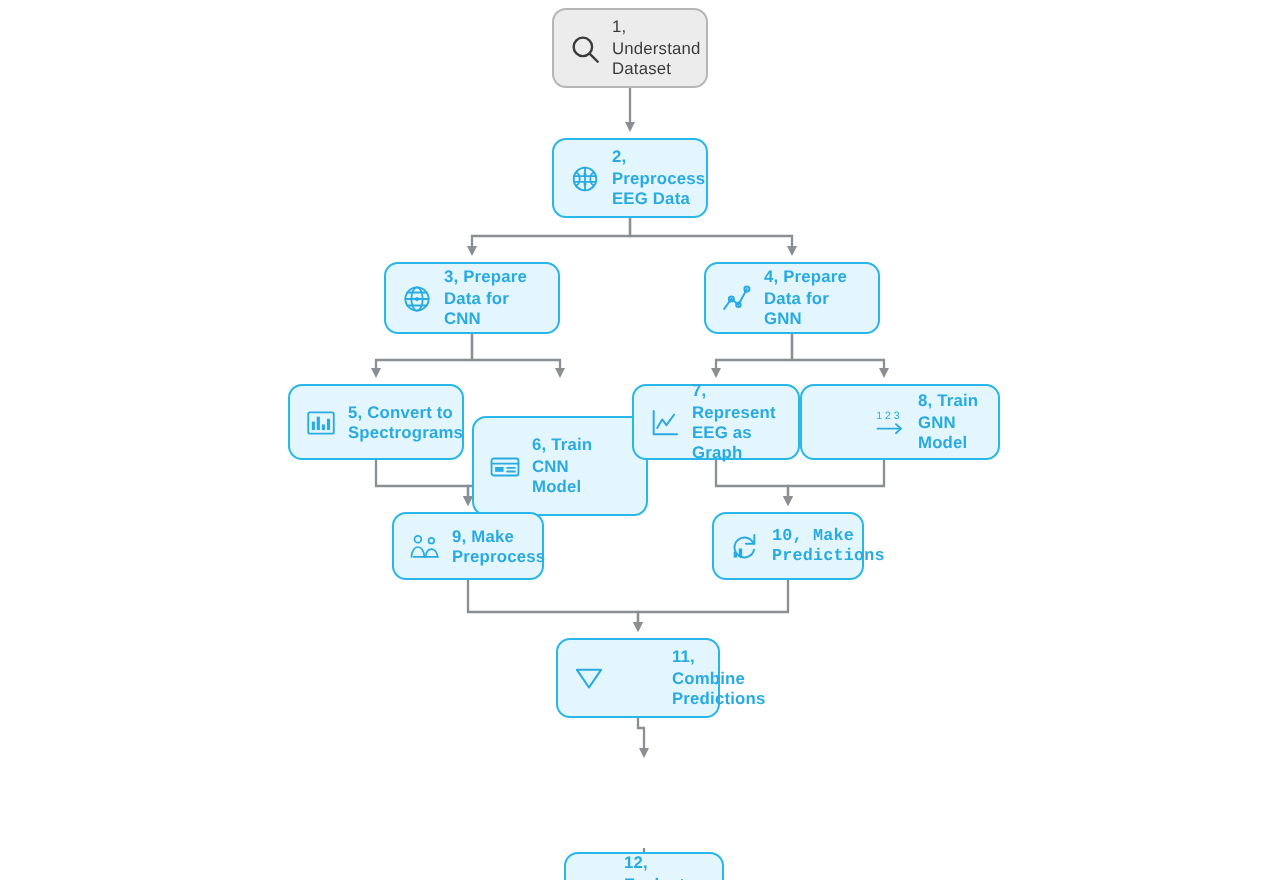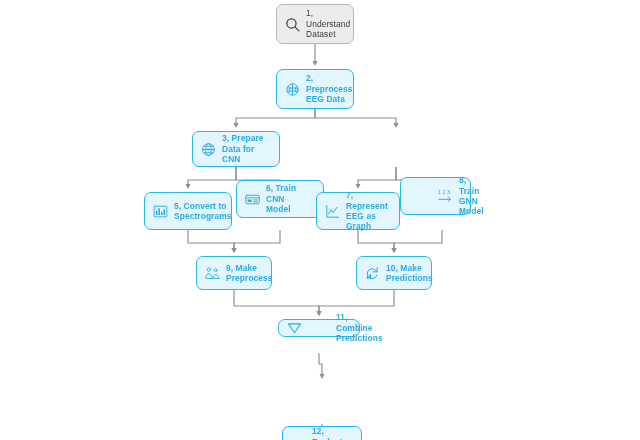--- a/index.html
+++ b/index.html
@@ -141,36 +141,48 @@
         <circle cx="12" cy="12" r="8.2"></circle>
         <ellipse cx="12" cy="12" rx="4" ry="8.2"></ellipse>
         <path d="M3.8 12 H20.2 M5.2 7.4 H18.8 M5.2 16.6 H18.8"></path>
         <circle cx="12" cy="12" r="1.5" fill="#29abe2" stroke="none"></circle>
       </svg>
     </span>
     <span class="label">3, Prepare
 Data for CNN</span>
   </div>
 
+  <div class="node" style="left:352px; top:131px; width:88px; height:36px;">
+    <span class="icon">
+      <svg viewBox="0 0 24 24" width="17" height="17" fill="none" stroke="#29abe2" stroke-width="1.4" stroke-linecap="round">
+        <path d="M3 19 L8 12 L13 16 L19 5"></path>
+        <circle cx="8" cy="12" r="1.8"></circle>
+        <circle cx="13" cy="16" r="1.6"></circle>
+        <circle cx="19" cy="5" r="1.8"></circle>
+      </svg>
+    </span>
+    <span class="label">4, Prepare
+Data for GNN</span>
+  </div>
 
   <div class="node" style="left:144px; top:192px; width:88px; height:38px;">
     <span class="icon">
       <svg viewBox="0 0 24 24" width="17" height="17" fill="none" stroke="#29abe2" stroke-width="1.3" stroke-linecap="round">
         <rect x="3" y="4.5" width="18" height="15" rx="1.2"></rect>
         <rect x="5.5" y="11" width="2.2" height="6" fill="#29abe2" stroke="none"></rect>
         <rect x="9" y="7.5" width="2.2" height="9.5" fill="#29abe2" stroke="none"></rect>
         <rect x="12.6" y="13" width="2.2" height="4" fill="#29abe2" stroke="none"></rect>
         <rect x="16.2" y="9" width="2.2" height="8" fill="#29abe2" stroke="none"></rect>
       </svg>
     </span>
     <span class="label">5, Convert to
 Spectrograms</span>
   </div>
 
-  <div class="node" style="left:236px; top:180px; width:88px; height:38px;">
+  <div class="node" style="left:236px; top:208px; width:88px; height:50px;">
     <span class="icon">
       <svg viewBox="0 0 24 24" width="17" height="17" fill="none" stroke="#29abe2" stroke-width="1.3" stroke-linecap="round">
         <rect x="2.5" y="6" width="19" height="12" rx="1.6"></rect>
         <line x1="2.5" y1="9.6" x2="21.5" y2="9.6"></line>
         <rect x="5" y="12" width="6" height="3.4" fill="#29abe2" stroke="none"></rect>
         <line x1="13.5" y1="12.6" x2="19" y2="12.6"></line>
         <line x1="13.5" y1="15.2" x2="19" y2="15.2"></line>
       </svg>
     </span>
     <span class="label">6, Train CNN
@@ -182,21 +194,21 @@
       <svg viewBox="0 0 24 24" width="17" height="17" fill="none" stroke="#29abe2" stroke-width="1.4" stroke-linecap="round" stroke-linejoin="round">
         <path d="M4 3.5 V20 H20.5"></path>
         <path d="M6.5 15.5 L10 9.5 L13 13.5 L18.5 6"></path>
       </svg>
     </span>
     <span class="label">7, Represent
 EEG as
 Graph</span>
   </div>
 
-  <div class="node" style="left:400px; top:177px; width:71px; height:38px;padding-left:36px;">
+  <div class="node" style="left:400px; top:192px; width:100px; height:38px;padding-left:36px;">
     <span class="icon">
       <svg viewBox="0 0 24 24" width="17" height="17" fill="none" stroke="#29abe2" stroke-width="1.3" stroke-linecap="round" stroke-linejoin="round">
         <text x="1.5" y="9" font-family="Liberation Sans, sans-serif" font-size="7.5" fill="#29abe2" stroke="none">1 2 3</text>
         <path d="M2.5 16 H19"></path>
         <path d="M15.5 12.8 L19 16 L15.5 19.2"></path>
       </svg>
     </span>
     <span class="label">8, Train GNN
 Model</span>
   </div>
@@ -208,34 +220,34 @@
         <circle cx="16.5" cy="7.5" r="2"></circle>
         <path d="M2.5 19 C2.5 14.5, 5 12, 7 12 C9 12, 11.5 14.5, 11.5 19"></path>
         <path d="M12.5 19 C12.8 15.5, 14.5 13.5, 16.5 13.5 C18.5 13.5, 20.5 15.5, 21 19"></path>
         <path d="M4 19 H21"></path>
       </svg>
     </span>
     <span class="label">9, Make
 Preprocess</span>
   </div>
 
-  <div class="node" style="left:356px; top:256px; width:76px; height:34px;">
+  <div class="node" style="left:356px; top:256px; width:76px; height:34px;font-family:Liberation Mono, monospace;">
     <span class="icon">
       <svg viewBox="0 0 24 24" width="17" height="17" fill="none" stroke="#29abe2" stroke-width="1.4" stroke-linecap="round">
         <path d="M18 9.5 A7 7 0 1 0 18.4 14"></path>
         <path d="M18.6 3.5 L18.6 9.7 L12.6 9.7"></path>
         <rect x="4" y="15.5" width="2.4" height="4" fill="#29abe2" stroke="none"></rect>
         <rect x="7.6" y="13" width="2.4" height="6.5" fill="#29abe2" stroke="none"></rect>
       </svg>
     </span>
     <span class="label">10, Make
 Predictions</span>
   </div>
 
-  <div class="node" style="left:278px; top:319px; width:82px; height:18px;gap:33px;">
+  <div class="node" style="left:278px; top:319px; width:82px; height:40px;gap:33px;">
     <span class="icon">
       <svg viewBox="0 0 24 24" width="17" height="17" fill="none" stroke="#29abe2" stroke-width="1.5" stroke-linejoin="round">
         <path d="M3.5 5.5 H20.5 L12 18 Z"></path>
       </svg>
     </span>
     <span class="label">11, Combine
 Predictions</span>
   </div>
 
   <div class="node" style="left:282px; top:382px; width:80px; height:42px;margin-top:44px;">

